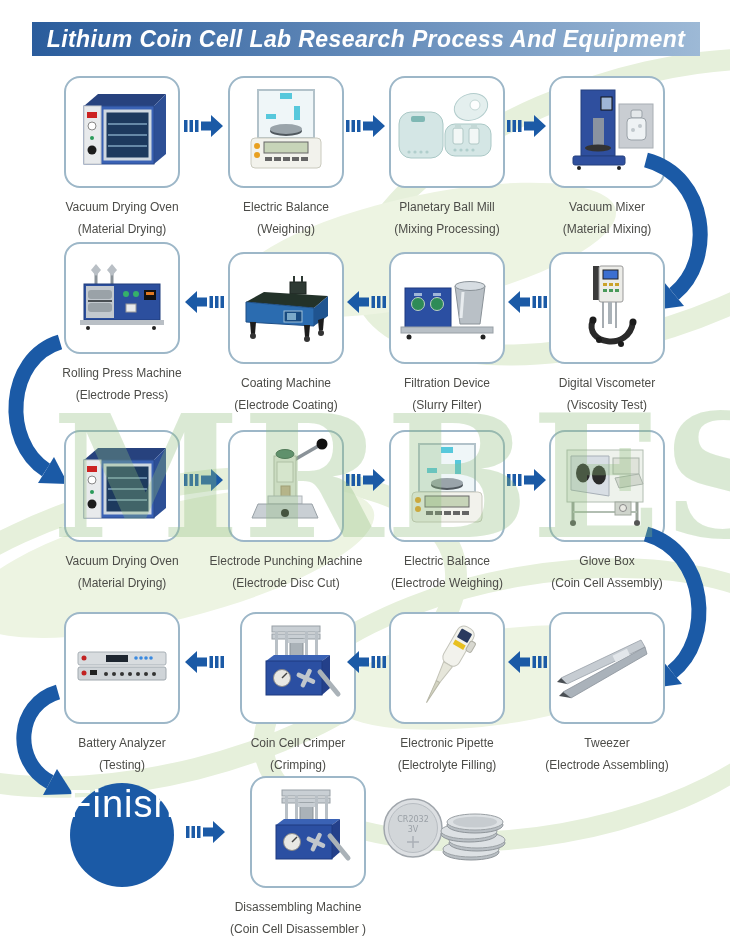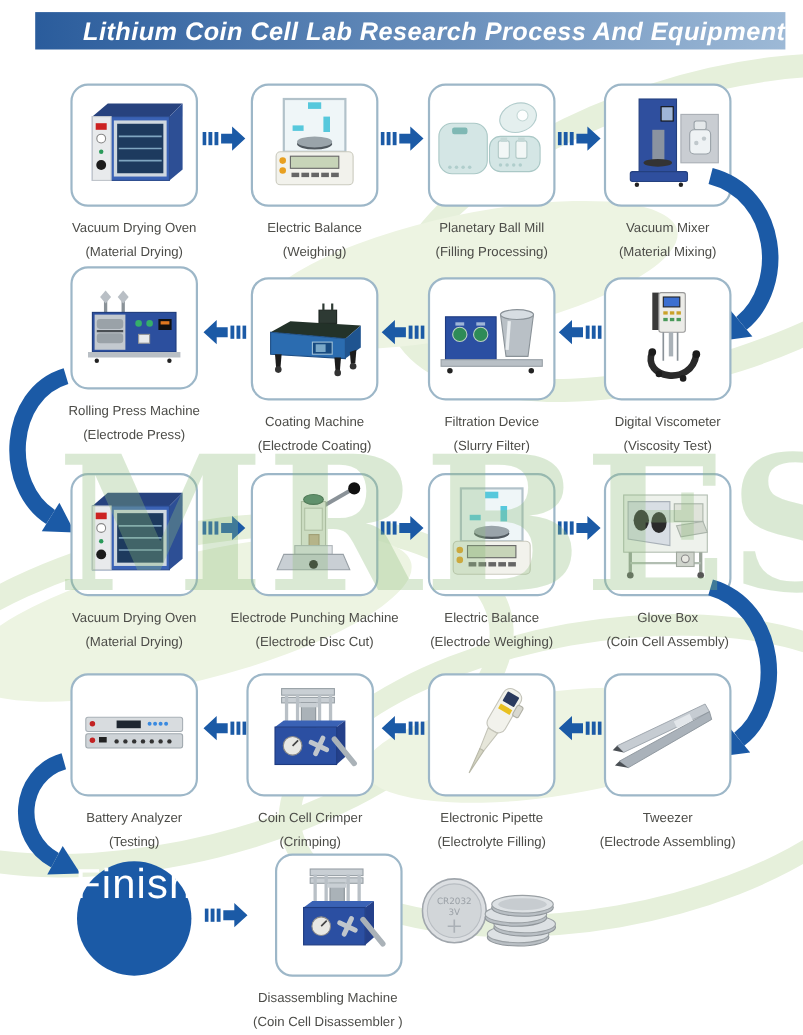--- a/index.html
+++ b/index.html
@@ -3,23 +3,23 @@
 <meta charset="utf-8">
 <style>
   html,body { margin:0; padding:0; background:#fff; }
   .stage { position:relative; width:730px; height:941px; background:#fff; overflow:hidden;
            font-family:"Liberation Sans", sans-serif; }
 
   
   .ring { position:absolute; border-style:solid; border-color:var(--swirl-green,#e6f0db); border-radius:50%; z-index:0; }
   .blob { position:absolute; background:var(--blob-green,#edf4e2); border-radius:50%; z-index:0; }
 
-  .banner { position:absolute; left:32px; top:11px; width:668px; height:34px; z-index:3;
+  .banner { position:absolute; left:32px; top:22px; width:668px; height:34px; z-index:3;
             background:linear-gradient(90deg, var(--banner-left,#2a5c9c), var(--banner-right,#9db9d6));
-            display:flex; align-items:center; justify-content:flex-end;padding-left:14px; }
+            display:flex; align-items:center; justify-content:center; }
   .banner span { color:#fff; font-style:italic; font-weight:bold; font-size:23px; letter-spacing:.4px; white-space:nowrap; }
 
   .cell { position:absolute; width:116px; z-index:2; }
   .ebox { width:116px; height:112px; background:#fff; border:2px solid var(--box-border,#9db7c8);
           border-radius:16px; box-sizing:border-box; display:flex; align-items:center; justify-content:center; }
   .ebox svg { width:104px; height:96px; }
   .lbl { position:absolute; top:120px; left:50%; transform:translateX(-50%); text-align:center;
          white-space:nowrap; font-size:12px; line-height:22px; color:var(--label-color,#4c4c48); }
 
   .arrow { position:absolute; width:40px; height:28px; z-index:2; }
@@ -133,21 +133,21 @@
         <rect x="60" y="41" width="6" height="4" fill="#c4d8d6"></rect>
           <rect x="76" y="41" width="6" height="4" fill="#c4d8d6"></rect>
         <circle cx="60" cy="66" r="1.6" fill="#b0cecc"></circle>
           <circle cx="66" cy="66" r="1.6" fill="#b0cecc"></circle>
         <circle cx="72" cy="66" r="1.6" fill="#b0cecc"></circle>
           <circle cx="78" cy="66" r="1.6" fill="#b0cecc"></circle>
       </svg>
     </div>
     <div class="lbl">
       <div>Planetary Ball Mill</div>
-      <div>(Filling Processing)</div>
+      <div>(Mixing Processing)</div>
     </div>
   </div>
 
   <div class="cell" style="left:549px; top:76px;">
     <div class="ebox">
       <svg viewBox="0 0 104 96">
         <rect x="26" y="6" width="34" height="66" fill="#2f4f9e" stroke="#24407f"></rect>
         <rect x="46" y="13" width="11" height="13" fill="#9fb6d8" stroke="#111"></rect>
         <rect x="38" y="34" width="11" height="28" fill="#8a93a0"></rect>
         <ellipse cx="43" cy="64" rx="13" ry="3.5" fill="#333"></ellipse>
@@ -429,21 +429,21 @@
           <circle cx="76" cy="54" r="2" fill="#333"></circle>
         <circle cx="84" cy="54" r="2" fill="#333"></circle>
       </svg>
     </div>
     <div class="lbl">
       <div>Battery Analyzer</div>
       <div>(Testing)</div>
     </div>
   </div>
 
-  <div class="cell" style="left:224px; top:612px;">
+  <div class="cell" style="left:240px; top:612px;">
     <div class="ebox">
       <svg viewBox="0 0 104 96">
         <rect x="26" y="6" width="48" height="6" fill="#c9cfd4" stroke="#98a0a6"></rect>
         <rect x="26" y="14" width="48" height="5" fill="#c9cfd4" stroke="#98a0a6"></rect>
         <rect x="29" y="11" width="3" height="30" fill="#b9c0c6"></rect>
           <rect x="39" y="11" width="3" height="30" fill="#b9c0c6"></rect>
         <rect x="59" y="11" width="3" height="30" fill="#b9c0c6"></rect>
           <rect x="69" y="11" width="3" height="30" fill="#b9c0c6"></rect>
         <rect x="44" y="19" width="13" height="22" fill="#aab2b8" stroke="#8a9298"></rect>
         <rect x="42" y="19" width="17" height="4" fill="#c9cfd4"></rect>

